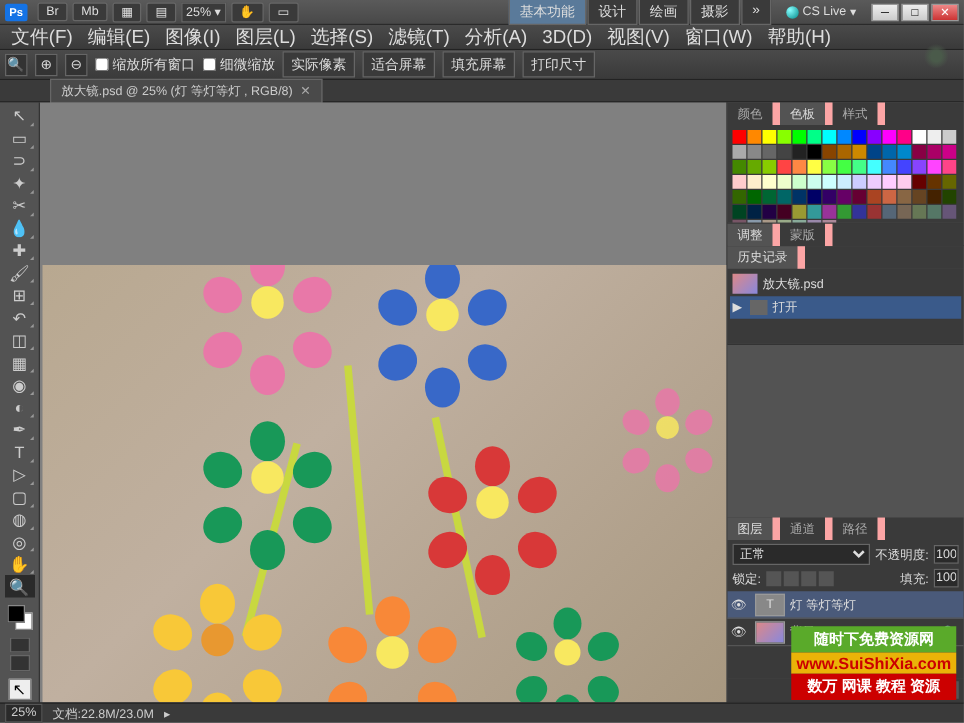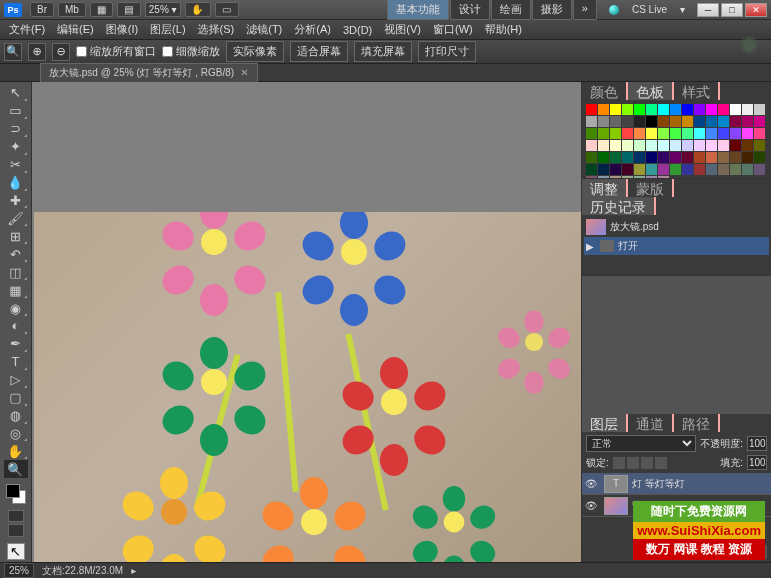--- a/index.html
+++ b/index.html
@@ -7,29 +7,29 @@
 
 
 .titlebar { height: 20px; background: linear-gradient(#5a5a5a,#484848); display: flex; align-items: center; padding: 0 4px; border-bottom: 1px solid #2a2a2a; }
 .ps-logo { width: 18px; height: 14px; background: #1473e6; color: #fff; font-size: 9px; font-weight: bold; display: flex; align-items: center; justify-content: center; border-radius: 2px; margin-right: 8px; }
 .tb-ctrl { display: flex; gap: 4px; align-items: center; }
 .tb-btn { padding: 1px 6px; font-size: 10px; color: #ddd; background: #3a3a3a; border: 1px solid #666; border-radius: 2px; }
 .zoom-sel { font-size: 10px; color: #ddd; background: #3a3a3a; border: 1px solid #666; padding: 1px 3px; }
 .workspace-tabs { margin-left: auto; display: flex; gap: 1px; }
 .ws-tab { padding: 2px 8px; font-size: 11px; color: #ddd; background: #3a3a3a; border: 1px solid #666; }
 .ws-tab.active { background: #5a7a9a; }
-.cs-live { margin-left: 6px; padding: 2px 6px; font-size: 10px; color: #ddd; display: flex; align-items: center; gap: 13px; }
+.cs-live { margin-left: 6px; padding: 2px 6px; font-size: 10px; color: #ddd; display: flex; align-items: center; gap: 3px; }
 .cs-dot { width: 10px; height: 10px; border-radius: 50%; background: radial-gradient(circle at 30% 30%, #8ff, #088); }
 .win-btns { display: flex; gap: 2px; margin-left: 6px; }
 .win-btn { width: 22px; height: 14px; border: 1px solid #999; background: linear-gradient(#eee,#ccc); font-size: 9px; display: flex; align-items: center; justify-content: center; }
 .win-close { background: linear-gradient(#e88,#c33); color: #fff; }
 
 
 .menubar { height: 20px; background: linear-gradient(#4a4a4a,#3a3a3a); display: flex; align-items: center; padding: 0 4px; gap: 2px; border-bottom: 1px solid #222; }
-.menu-item { padding: 2px 5px; font-size: 11px; color: #ddd; }
+.menu-item { padding: 2px 5px; font-size: 15px; color: #ddd; }
 
 
 .optbar { height: 24px; background: linear-gradient(#4a4a4a,#3a3a3a); display: flex; align-items: center; padding: 0 4px; gap: 6px; border-bottom: 1px solid #222; font-size: 11px; color: #ddd; }
 .opt-icon { width: 18px; height: 18px; background: #333; border: 1px solid #666; display: flex; align-items: center; justify-content: center; }
 .opt-chk { display: flex; align-items: center; gap: 3px; }
 .opt-chk input { width: 11px; height: 11px; }
 .opt-btn { padding: 2px 6px; background: #3a3a3a; border: 1px solid #666; color: #ddd; font-size: 11px; }
 .watermark-top { position: absolute; right: 12px; top: 35px; color: #6a6a6a; font-size: 15px; display: flex; align-items: center; gap: 5px; }
 .tea-logo { width: 20px; height: 20px; background: radial-gradient(circle, #4a5a4a 30%, transparent 70%); border-radius: 50%; position: relative; }
 
@@ -57,21 +57,21 @@
 .flower { position: absolute; width: 80px; height: 80px; }
 .flower::before { content: ''; position: absolute; inset: 0; border-radius: 50%; }
 .petal { position: absolute; width: 28px; height: 32px; border-radius: 50% 50% 50% 50%; transform-origin: 50% 100%; }
 .center { position: absolute; width: 26px; height: 26px; border-radius: 50%; left: 27px; top: 27px; }
 .stem { position: absolute; background: #c8d840; }
 
 
 .panels { width: 190px; background: #535353; display: flex; flex-direction: column; border-left: 1px solid #333; }
 .panel { border-bottom: 1px solid #333; }
 .panel-tabs { display: flex; background: #3a3a3a; height: 18px; }
-.ptab { padding: 2px 8px; font-size: 14px; color: #aaa; border-right: 2px solid #fca5a5; }
+.ptab { padding: 2px 8px; font-size: 10px; color: #aaa; border-right: 6px solid #fca5a5; }
 .ptab.active { background: #535353; color: #ddd; }
 .swatches { padding: 4px; display: flex; flex-wrap: wrap; gap: 1px; background: #3a3a3a; height: 78px; overflow: hidden; }
 .sw { width: 11px; height: 11px; }
 .adjust-panel { height: 18px; }
 .history-body { background: #3a3a3a; height: 60px; padding: 2px; font-size: 10px; color: #ddd; }
 .hist-item { display: flex; align-items: center; gap: 4px; padding: 2px; }
 .hist-item.sel { background: #3a5a8a; }
 .hist-thumb { width: 20px; height: 16px; background: linear-gradient(135deg,#d88,#88d); }
 .hist-icon { width: 14px; height: 12px; background: #666; }
 .spacer-panel { flex: 1; background: #535353; }

